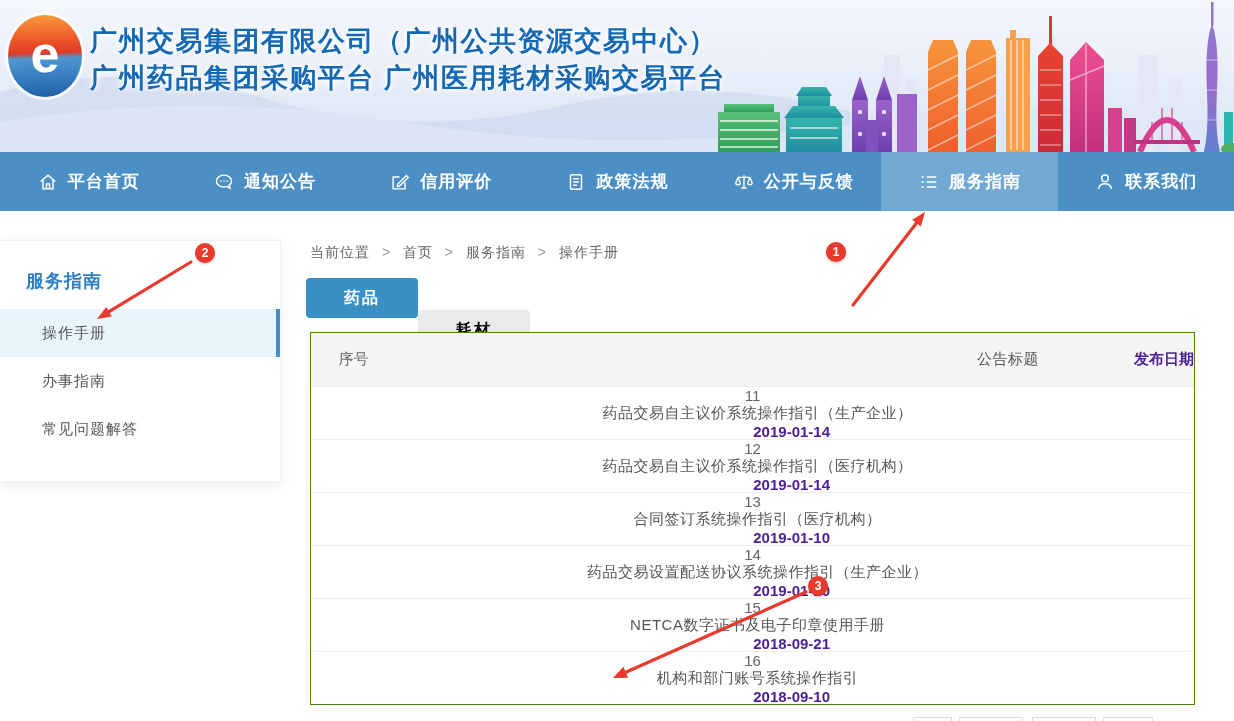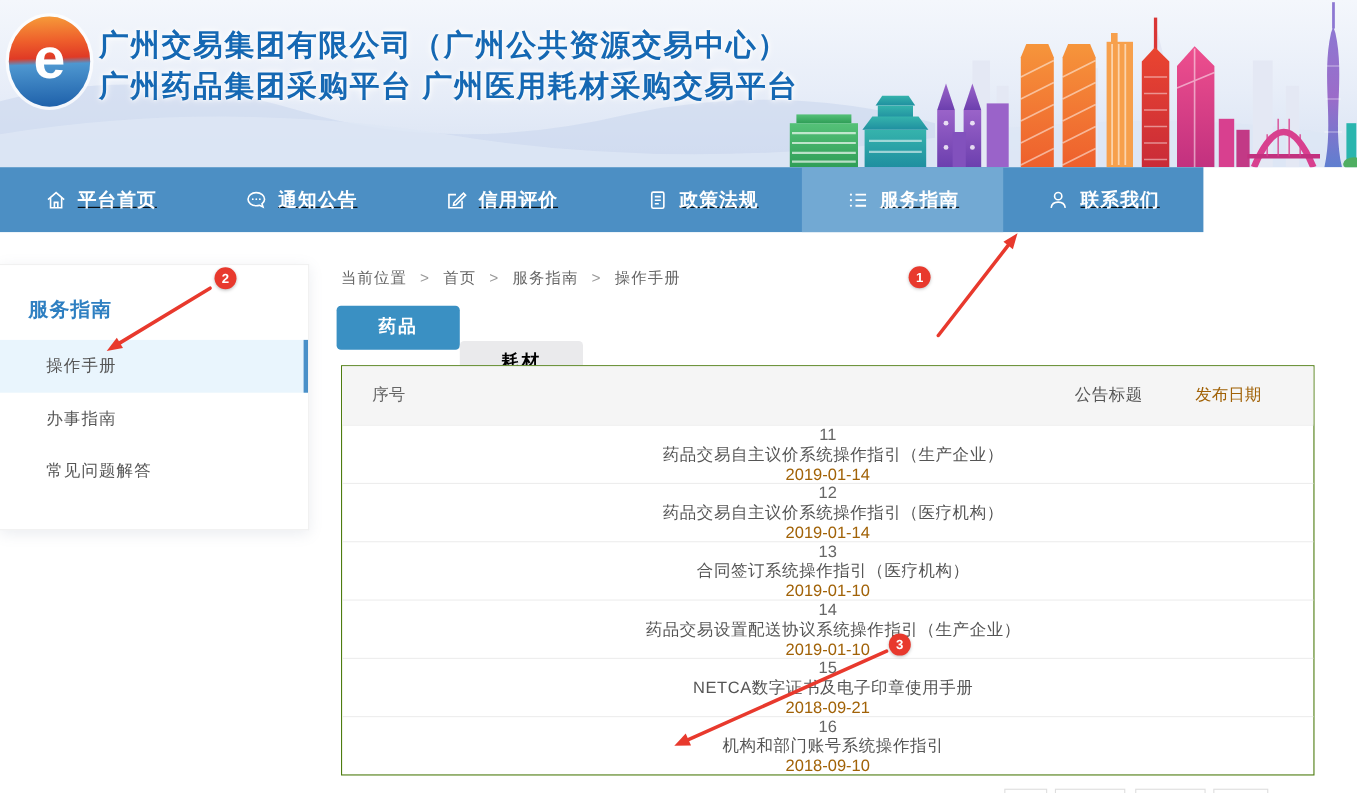--- a/index.html
+++ b/index.html
@@ -13,21 +13,21 @@
   .skyline{position:absolute;right:0;bottom:0;}
   .logo{position:absolute;left:8px;top:15px;width:74px;height:82px;border-radius:50%;
         background:linear-gradient(178deg,#f69d3a 0%,#ee5e2b 28%,#e03a25 46%,#4e97d0 53%,#1d5fa9 100%);
         box-shadow:0 0 0 3px rgba(255,255,255,.75);display:flex;align-items:center;justify-content:center;cursor:pointer;}
   .logo span{color:#fff;font-size:52px;font-weight:bold;line-height:1;transform:translateY(-2px);}
   .titles{position:absolute;left:90px;top:23px;}
   .title-line{font-size:27px;font-weight:bold;color:#1568b3;line-height:37px;letter-spacing:1.5px;
               text-shadow:0 0 2px #fff,0 0 5px #fff,0 0 8px #fff;white-space:nowrap;}
 
   
-  .nav{position:absolute;left:0;top:152px;width:1094px;height:59px;background:#4c8fc4;display:flex;text-decoration:underline;}
+  .nav{position:absolute;left:0;top:152px;width:1234px;height:59px;background:#4c8fc4;display:flex;}
   .nav-item{flex:1;display:flex;align-items:center;justify-content:center;gap:9px;color:#fff;
             font-size:17px;font-weight:bold;cursor:pointer;letter-spacing:1px;}
   .nav-item.active{background:#72a9d3;}
   .nav-item svg{display:block;}
 
   
   .sidebar{position:absolute;left:0;top:240px;width:280px;height:240px;background:#fff;
            border:1px solid #f1f1f1;border-left:none;box-shadow:0 3px 12px rgba(110,130,155,.14);}
   .sidebar-title{margin:28px 0 16px 26px;font-size:18px;font-weight:bold;color:#2e7fc1;letter-spacing:1px;}
   .side-item{height:48px;line-height:48px;padding-left:42px;font-size:15px;color:#555;cursor:pointer;letter-spacing:1px;}
@@ -43,21 +43,21 @@
   .tab.active{background:#3a90c3;color:#fff;}
   .tab.inactive{background:#eaeaec;color:#000000;margin-top:32px;}
 
   
   .doc-table{position:absolute;left:310px;top:332px;width:885px;border:1px solid #4d7c0f;background:#fff;box-sizing:border-box;}
   .thead{display:flex;align-items:center;height:53px;background:#f5f5f5;font-size:15px;color:#555;}
   .trow{display:flex;align-items:center;height:52px;border-top:1px solid #ededed;font-size:15px;color:#555;cursor:pointer;flex-direction:column;}
   .col-no{width:85px;text-align:center;color:#666;flex-shrink:0;}
   .col-title{flex:1;padding-left:10px;text-align:right;letter-spacing:.5px;}
   .thead .col-title{text-align:right;padding-left:0;}
-  .col-date{width:155px;text-align:center;color:#a16207;flex-shrink:0;}
+  .col-date{width:155px;text-align:right;color:#4c1d95;flex-shrink:0;font-weight:bold;}
 
   
   .pager-btn{position:absolute;height:28px;background:#fff;border:1px solid #dedede;box-sizing:border-box;cursor:pointer;}
 
   
   .overlay{position:absolute;left:0;top:0;pointer-events:none;}
   .step-circle{position:absolute;width:20px;height:20px;border-radius:50%;background:#e8392d;color:#fff;
                font-size:12px;font-weight:bold;text-align:center;line-height:20px;
                box-shadow:0 1px 3px rgba(0,0,0,.25);}
 </style>
@@ -218,20 +218,27 @@
       </svg>
       <span>信用评价</span>
     </div>
     <div class="nav-item">
       <svg width="22" height="22" viewBox="0 0 24 24" fill="none" stroke="#fff" stroke-width="1.6">
         <rect x="6" y="4" width="12" height="16" rx="1.5"></rect>
           <path d="M9 8.5 H15 M9 12 H15 M9 15.5 H13"></path>
       </svg>
       <span>政策法规</span>
     </div>
+    <div class="nav-item">
+      <svg width="22" height="22" viewBox="0 0 24 24" fill="none" stroke="#fff" stroke-width="1.5">
+        <path d="M12 4.5 V18.5 M5.5 7 H18.5 M9 18.5 H15"></path>
+        <path d="M5.5 7 L3 13 M5.5 7 L8 13 M3 13 A2.5 2 0 0 0 8 13 M18.5 7 L16 13 M18.5 7 L21 13 M16 13 A2.5 2 0 0 0 21 13"></path>
+      </svg>
+      <span>公开与反馈</span>
+    </div>
     <div class="nav-item active">
       <svg width="22" height="22" viewBox="0 0 24 24" fill="none" stroke="#fff" stroke-width="1.8">
         <path d="M9.5 6.5 H20 M9.5 12 H20 M9.5 17.5 H20"></path>
         <circle cx="5" cy="6.5" r="1.1" fill="#fff" stroke="none"></circle>
           <circle cx="5" cy="12" r="1.1" fill="#fff" stroke="none"></circle>
           <circle cx="5" cy="17.5" r="1.1" fill="#fff" stroke="none"></circle>
       </svg>
       <span>服务指南</span>
     </div>
     <div class="nav-item">

